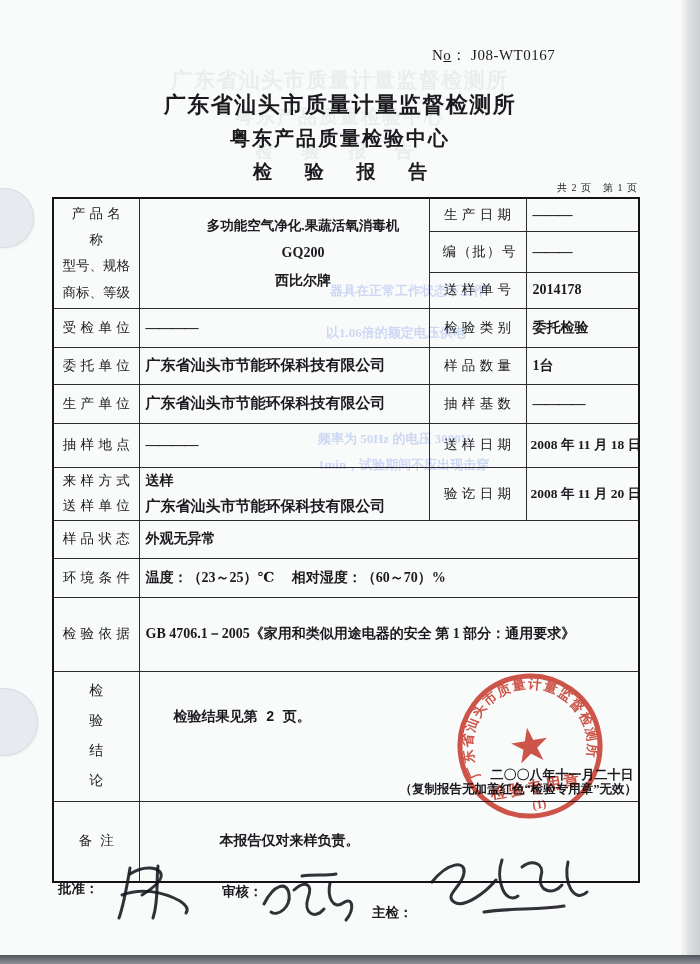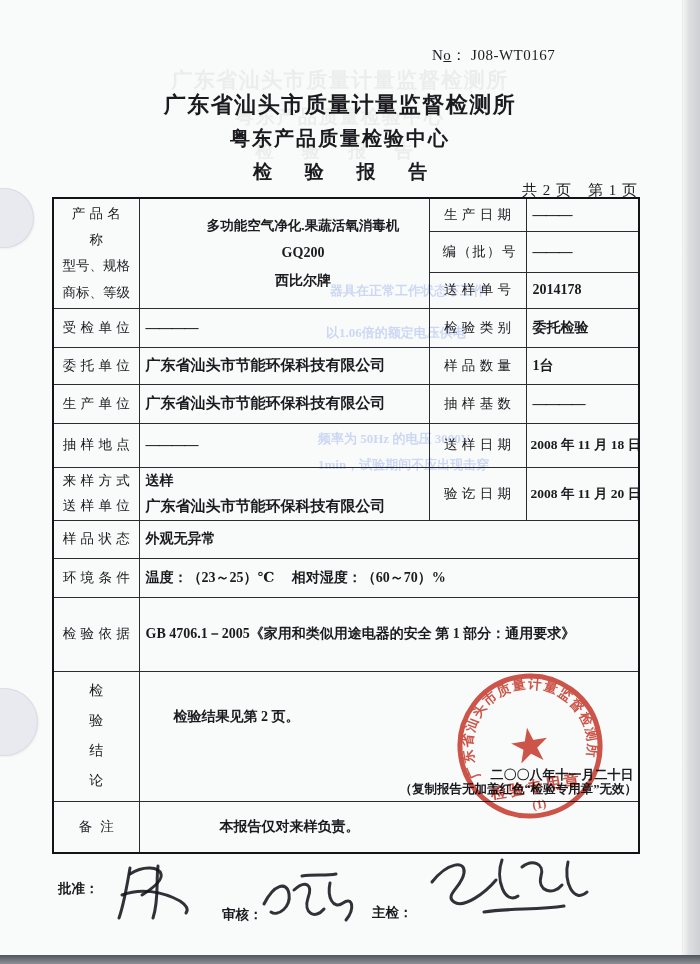--- a/index.html
+++ b/index.html
@@ -20,21 +20,21 @@
   .hole1{left:-26px;top:188px;width:60px;height:60px;}
   .hole2{left:-30px;top:688px;width:68px;height:68px;}
 
   
   .no-line{position:absolute;top:46px;left:432px;font-size:15px;letter-spacing:.5px;white-space:nowrap;}
   .no-line .u{text-decoration:underline;}
   .h-center{position:absolute;left:10px;width:660px;text-align:center;font-weight:bold;white-space:nowrap;}
   .title{top:90px;font-size:22px;letter-spacing:1.5px;}
   .subtitle{top:125px;font-size:20px;letter-spacing:2px;}
   .doctype{top:159px;font-size:19px;letter-spacing:14px;text-indent:14px;}
-  .page-info{position:absolute;top:181px;left:400px;width:238px;text-align:right;font-size:15px;letter-spacing:1px;}
+  .page-info{position:absolute;top:181px;left:400px;width:238px;text-align:right;font-size:10px;letter-spacing:1px;}
 
   
   .ghost{position:absolute;color:#8fa89e;opacity:.14;filter:blur(.6px);font-weight:bold;white-space:nowrap;pointer-events:none;}
   .gh-title{left:10px;width:660px;text-align:center;top:66px;font-size:21px;letter-spacing:1.5px;}
   .gh-subtitle{left:10px;width:660px;text-align:center;top:104px;font-size:19px;letter-spacing:2px;}
   .gh-doctype{left:10px;width:660px;text-align:center;top:139px;font-size:18px;letter-spacing:12px;}
   .bleed{position:absolute;color:#1d4ed8;opacity:.20;filter:blur(.5px);font-size:13px;font-weight:bold;white-space:nowrap;pointer-events:none;}
   .bl1{left:330px;top:282px;}
   .bl2{left:326px;top:324px;}
   .bl3{left:318px;top:430px;}
@@ -45,43 +45,43 @@
   table{border-collapse:collapse;table-layout:fixed;width:586px;border:2px solid #141418;}
   td{border:1px solid #2b2b30;font-size:13.5px;padding:0 6px;vertical-align:middle;overflow:hidden;}
   .lbl{text-align:center;letter-spacing:.32em;padding:0;padding-left:.32em;white-space:nowrap;}
   .val{font-weight:bold;font-size:14px;}
   .val-lg{font-weight:bold;font-size:15px;white-space:nowrap;}
   .val-date{font-weight:bold;font-size:13.5px;white-space:nowrap;padding:0 4px;}
   .dash{letter-spacing:-1px;font-weight:bold;}
   .rA1{height:33px;}.rA2{height:41px;}.rA3{height:36px;}
   .rB{height:39px;}.rC{height:37px;}.rD{height:39px;}
   .rE{height:44px;}.rF{height:48px;}.rG{height:38px;}
-  .rH{height:39px;}.rI{height:74px;margin-top:16px;}.rJ{height:130px;}.rK{height:52px;}
+  .rH{height:39px;}.rI{height:74px;margin-top:16px;}.rJ{height:130px;}.rK{height:81px;}
   .prod-lbl div{line-height:1.95;text-align:center;}
   .prod-lbl .sp{letter-spacing:.32em;padding-left:.32em;}
   .prod-val{text-align:center;padding-left:44px;}
   .prod-val div{line-height:2.0;font-weight:bold;}
   .pv1{font-size:13.5px;}.pv2{font-size:14px;}.pv3{font-size:14px;}
   .two-line div{line-height:1.8;}
   .vcell{position:relative;padding:0;}
   .vlbl{width:1.25em;margin:0 auto;line-height:2.15;text-align:center;font-size:14px;word-break:break-all;}
-  .c-main{position:absolute;left:34px;top:36px;font-weight:bold;font-size:14px;white-space:nowrap;}
+  .c-main{position:absolute;left:34px;top:36px;font-weight:bold;font-size:14px;white-space:nowrap;font-family:Liberation Mono, monospace;}
   .c-date{position:absolute;left:351px;top:86px;font-weight:bold;font-size:13px;white-space:nowrap;margin-top:8px;}
   .c-note{position:absolute;left:260px;top:109px;font-weight:bold;font-size:12.5px;white-space:nowrap;}
   .remark-val{padding-left:80px;font-weight:bold;font-size:14px;}
 
   
   .stamp{position:absolute;left:454px;top:670px;width:152px;height:152px;
     transform:rotate(-9deg);opacity:.85;mix-blend-mode:multiply;pointer-events:none;}
   .stamp svg text{font-family:"Liberation Serif","DejaVu Serif",serif;font-weight:bold;}
 
   
   .sig-label{position:absolute;font-size:13.5px;font-weight:bold;white-space:nowrap;}
   .lab-approve{left:58px;top:880px;}
-  .lab-review{left:222px;top:906px;}
+  .lab-review{left:222px;top:883px;}
   .lab-inspect{left:372px;top:904px;}
   .sig{position:absolute;pointer-events:none;}
   .sig path{fill:none;stroke:#15151c;stroke-width:3;stroke-linecap:round;stroke-linejoin:round;opacity:.88;}
   .sig1{left:100px;top:860px;}
   .sig2{left:256px;top:868px;}
   .sig3{left:424px;top:850px;}
 </style>
 </head>
 <body>
 

